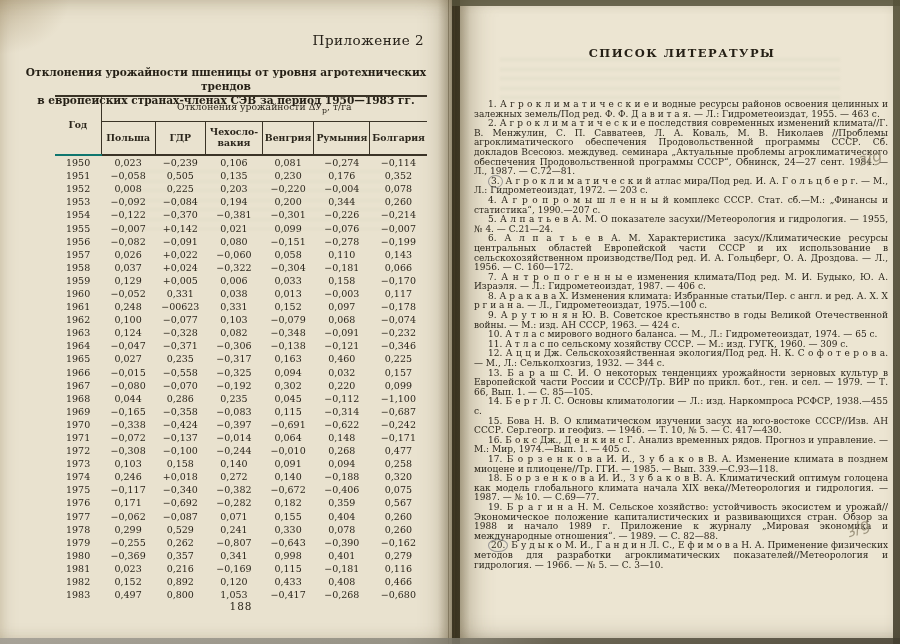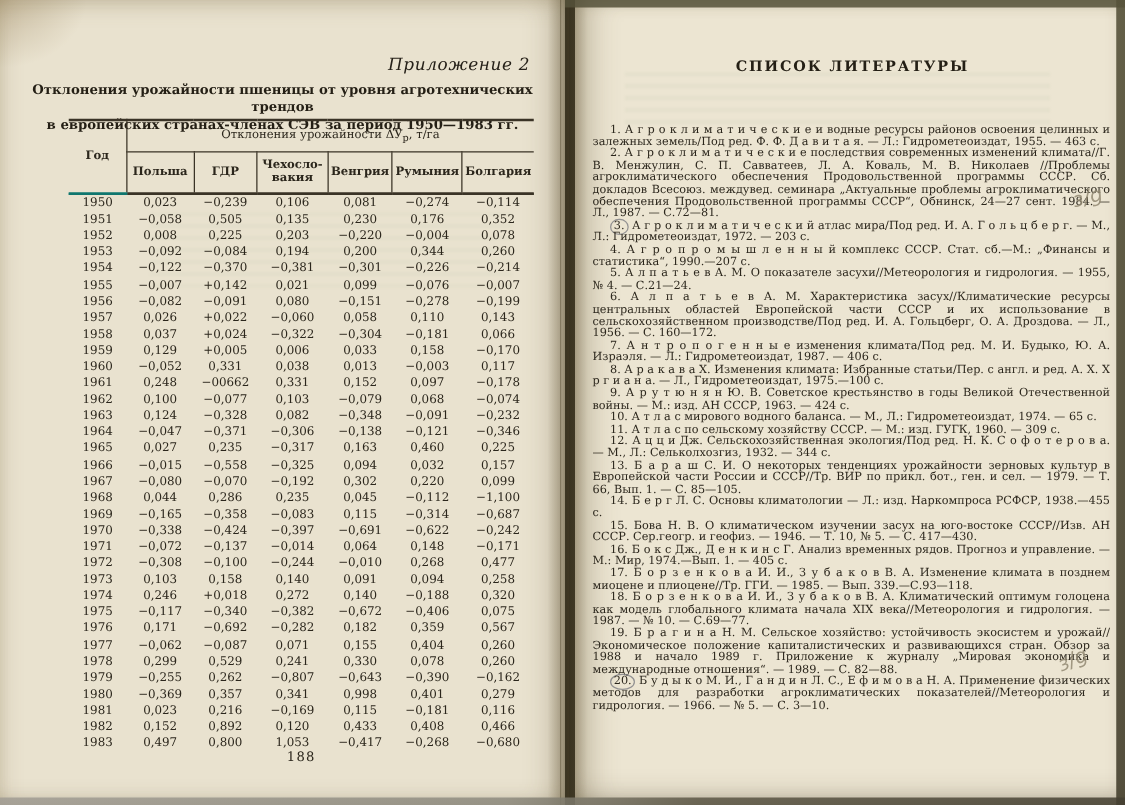--- a/index.html
+++ b/index.html
@@ -24,21 +24,21 @@
     background:linear-gradient(#56523a,#45402e);opacity:.9;}
   .edge-bottom{position:absolute;left:0;bottom:0;width:900px;height:6px;opacity:.85;
     background:linear-gradient(90deg,#a09c93 0%,#8d8a7e 45%,#5b5645 62%,#443f31 100%);}
   .gutter{position:absolute;left:438px;top:0;width:32px;height:644px;
     background:linear-gradient(to right,rgba(110,95,60,0) 0%,rgba(100,88,58,.30) 35%,
       rgba(62,54,34,.42) 52%,rgba(100,88,58,.22) 70%,rgba(110,95,60,0) 100%);}
   .gutter-line{position:absolute;top:0;height:644px;width:1px;background:rgba(75,64,40,.4);}
   .gl1{left:448px;} .gl2{left:454px;}
 
   
-  .appendix-label{position:absolute;top:44px;right:28px;font-style:italic;font-size:13.5px;
+  .appendix-label{position:absolute;top:32px;right:28px;font-size:13.5px;
     letter-spacing:.5px;color:#262119;}
   .table-title{position:absolute;top:66px;left:22px;width:408px;text-align:center;
     font-weight:bold;font-size:10.6px;line-height:1.3;color:#241f15;}
   .yield-table{position:absolute;top:95px;left:55px;border-collapse:collapse;width:372px;
     font-size:9.5px;color:#2b261c;}
   .yield-table th{font-weight:bold;font-size:9.3px;line-height:1.15;padding:1px 2px;vertical-align:middle;}
   .yield-table{border-top:2px solid #3a3326;}
   th.year-h{border-right:1px solid #3a3326;border-bottom:2px solid #0f766e;}
   th.spanner{border-bottom:1px solid #3a3326;height:22px;font-weight:normal;}
   th.col-h{border-right:1px solid #3a3326;border-bottom:2px solid #3a3326;height:30px;}
@@ -208,21 +208,21 @@
             <td>−0,052</td>
             <td>0,331</td>
             <td>0,038</td>
             <td>0,013</td>
             <td>−0,003</td>
             <td>0,117</td>
           </tr>
           <tr>
             <td>1961</td>
             <td>0,248</td>
-            <td>−00662</td>
+            <td>−00623</td>
             <td>0,331</td>
             <td>0,152</td>
             <td>0,097</td>
             <td>−0,178</td>
           </tr>
           <tr>
             <td>1962</td>
             <td>0,100</td>
             <td>−0,077</td>
             <td>0,103</td>

